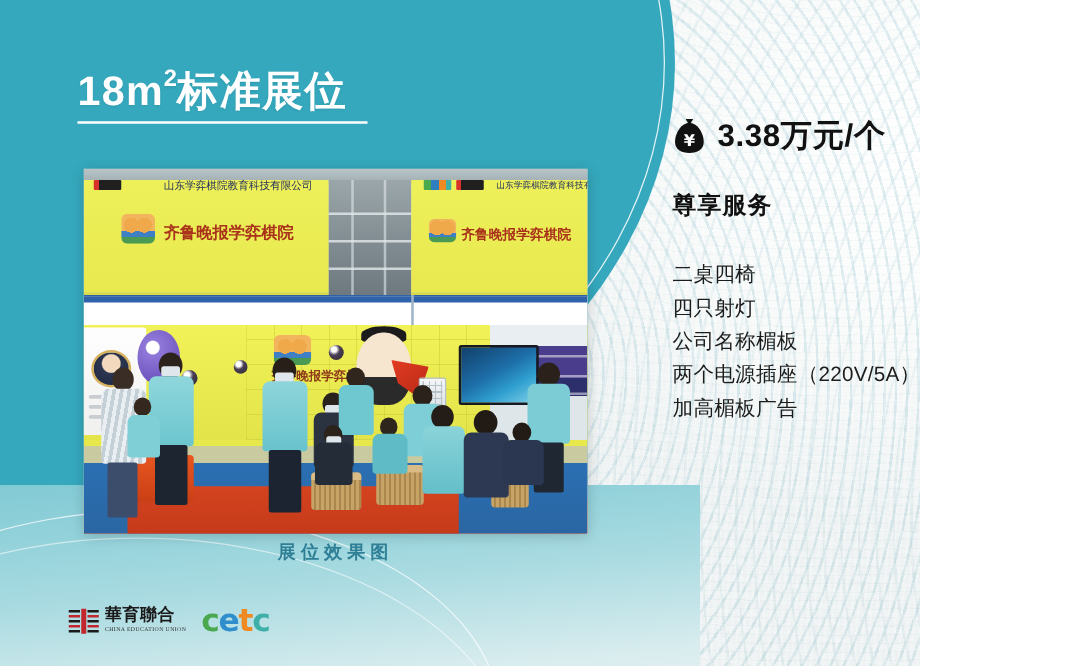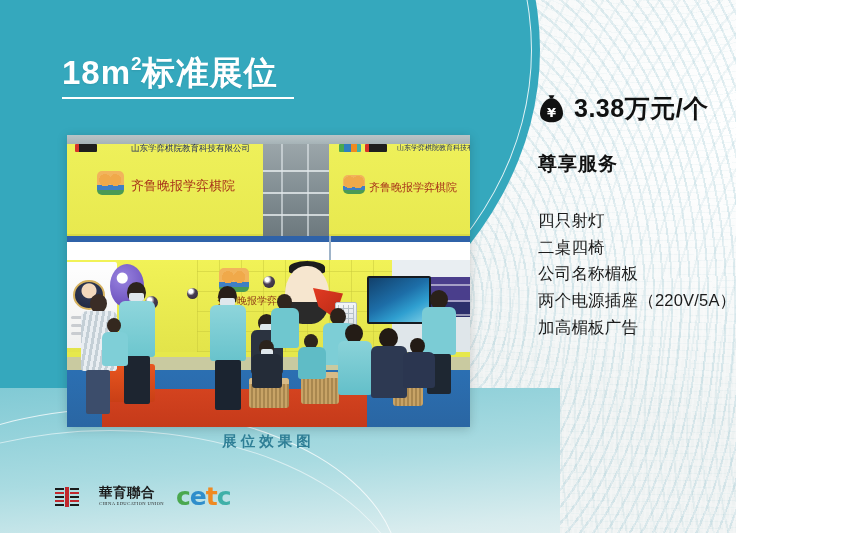--- a/index.html
+++ b/index.html
@@ -171,21 +171,21 @@
     background:
       radial-gradient(circle at 30% 38%, #f0a94a 0 6px, transparent 6px),
       radial-gradient(circle at 68% 38%, #f0a94a 0 6px, transparent 6px),
       linear-gradient(180deg,#f2b45c 0 58%, #3f7fc4 58% 78%, #4a9a54 78% 100%);
     border-radius:5px;
   }
   .booth-word{
     position:absolute;
     color:#7a2f12;
     font-size:13px;
-    font-weight:normal;
+    font-weight:bold;
     white-space:nowrap;
     font-family:"DejaVu Sans","Liberation Sans",sans-serif;
   }
   .booth-word .red{ color:#a8331a; }
 
   .fascia{
     position:absolute; left:0; top:101px; width:403px; height:24px;
     background:linear-gradient(180deg,#f2f6f8 0 16%, #ffffff 16% 100%);
     border-top:1.5px solid #2f62a8;
   }
@@ -335,21 +335,21 @@
   }
 
   
   .footer-logos{
     position:absolute;
     left:55px; top:484px;
     display:flex;
     align-items:center;
     gap:12px;
   }
-  .logo-heu{ display:flex; align-items:center; gap:20px; }
+  .logo-heu{ display:flex; align-items:center; gap:5px; }
   .heu-mark{
     position:relative;
     width:24px; height:20px;
   }
   .heu-mark i{
     position:absolute; left:0; width:9px; height:2.4px; background:#1b1b1b;
   }
   .heu-mark i.r{ background:#c1272d; }
   .heu-mark i.right{ left:15px; }
   .heu-mark b{
@@ -628,22 +628,22 @@
       </span>
       <span class="price-text">3.38万元/个</span>
     </div>
 
     <div class="block-services">
       <div class="sec-head">尊享服务</div>
     </div>
 
     <div class="block-config">
       <ul class="sec-list">
+        <li>二桌四椅</li>
         <li>四只射灯</li>
-        <li>二桌四椅</li>
         <li>公司名称楣板</li>
         <li>两个电源插座（220V/5A）</li>
         <li>加高楣板广告</li>
       </ul>
     </div>
 
   </div>
 </div>
 
 </body></html>

